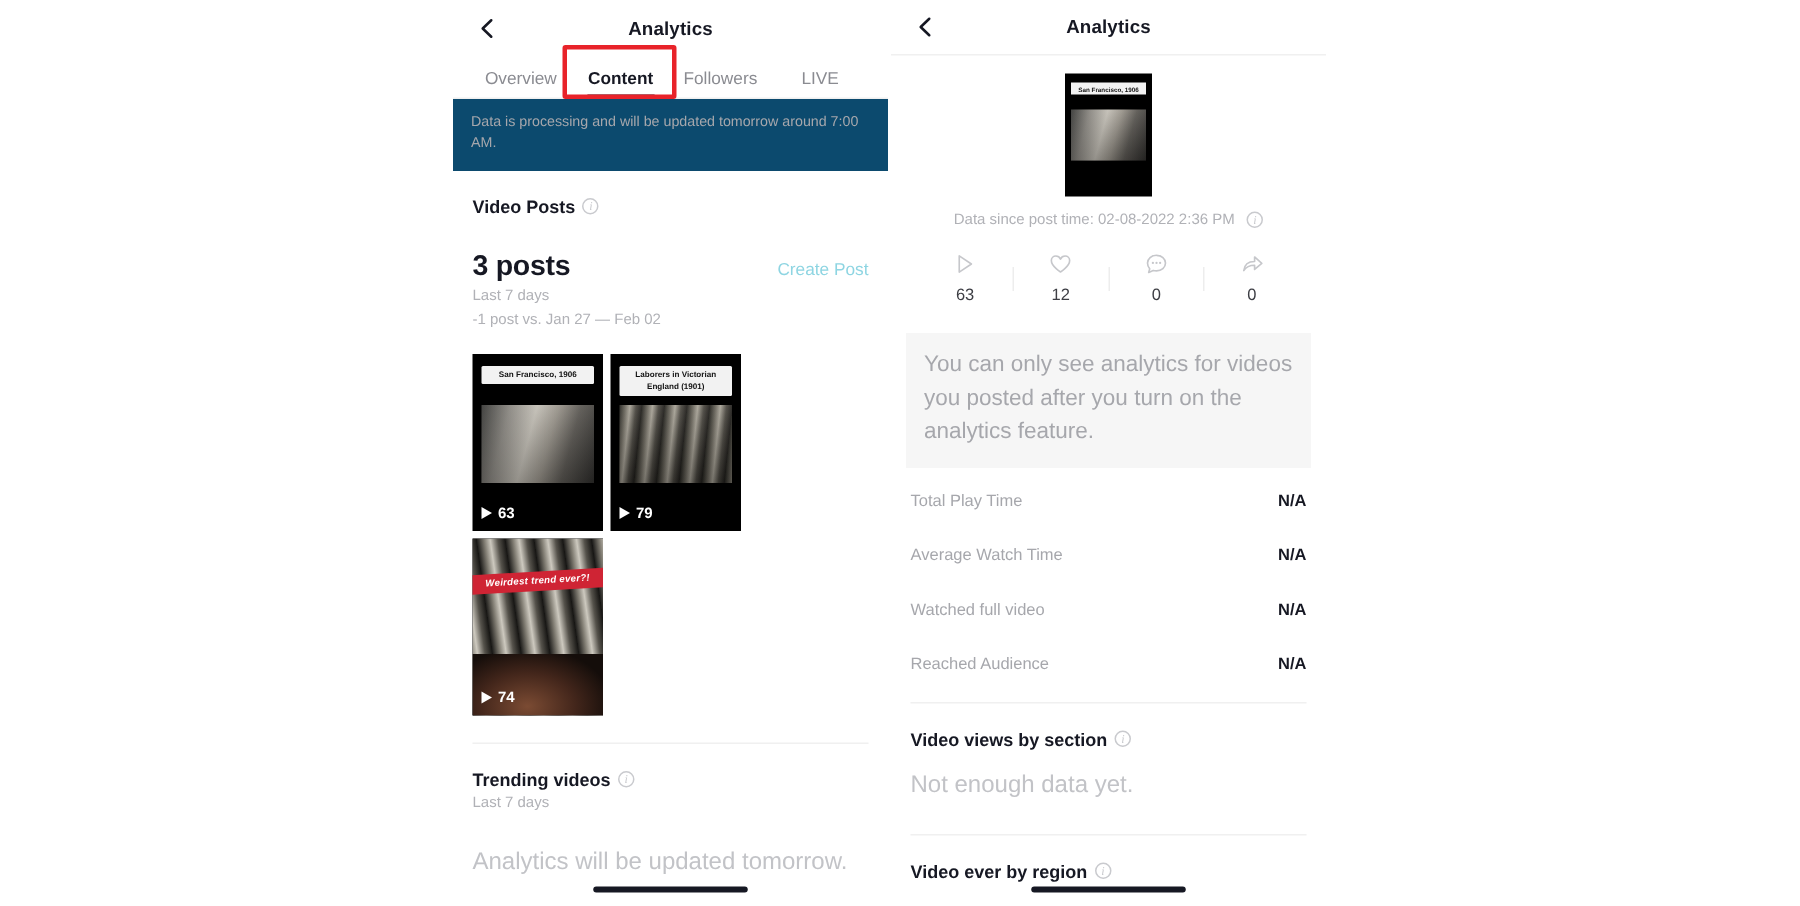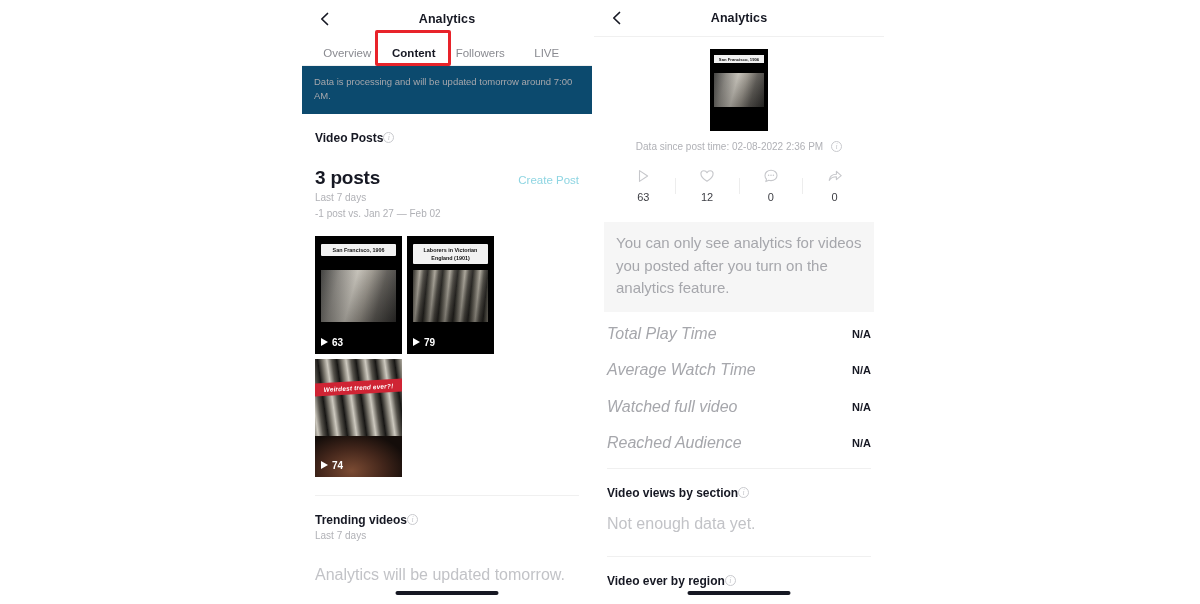--- a/index.html
+++ b/index.html
@@ -97,20 +97,21 @@
     font-size: 9.5px;
     line-height: 1.45;
     padding: 9px 12px 11px 12px;
   }
 
   
   .section { padding: 0 13px; }
   .section-head {
     display: flex;
     align-items: center;
+    gap: 5px;
     padding-top: 17px;
   }
   .section-title {
     font-size: 12px;
     font-weight: bold;
     color: #161823;
   }
   .info-icon {
     width: 11px; height: 11px;
     border-radius: 50%;
@@ -324,23 +325,22 @@
   }
 
   .metric-list { padding: 0 13px; margin-top: 4px; }
   .metric {
     display: flex;
     align-items: center;
     justify-content: space-between;
     height: 36.5px;
   }
   .metric-label {
-    font-size: 16px;
+    font-size: 11px;
     color: #a6a7ac;
-    font-style: italic;
   }
   .metric-value {
     font-size: 11px;
     font-weight: bold;
     color: #161823;
   }
   .r-divider {
     height: 1px;
     background: #f0f0f0;
     margin: 6px 13px 0 13px;

